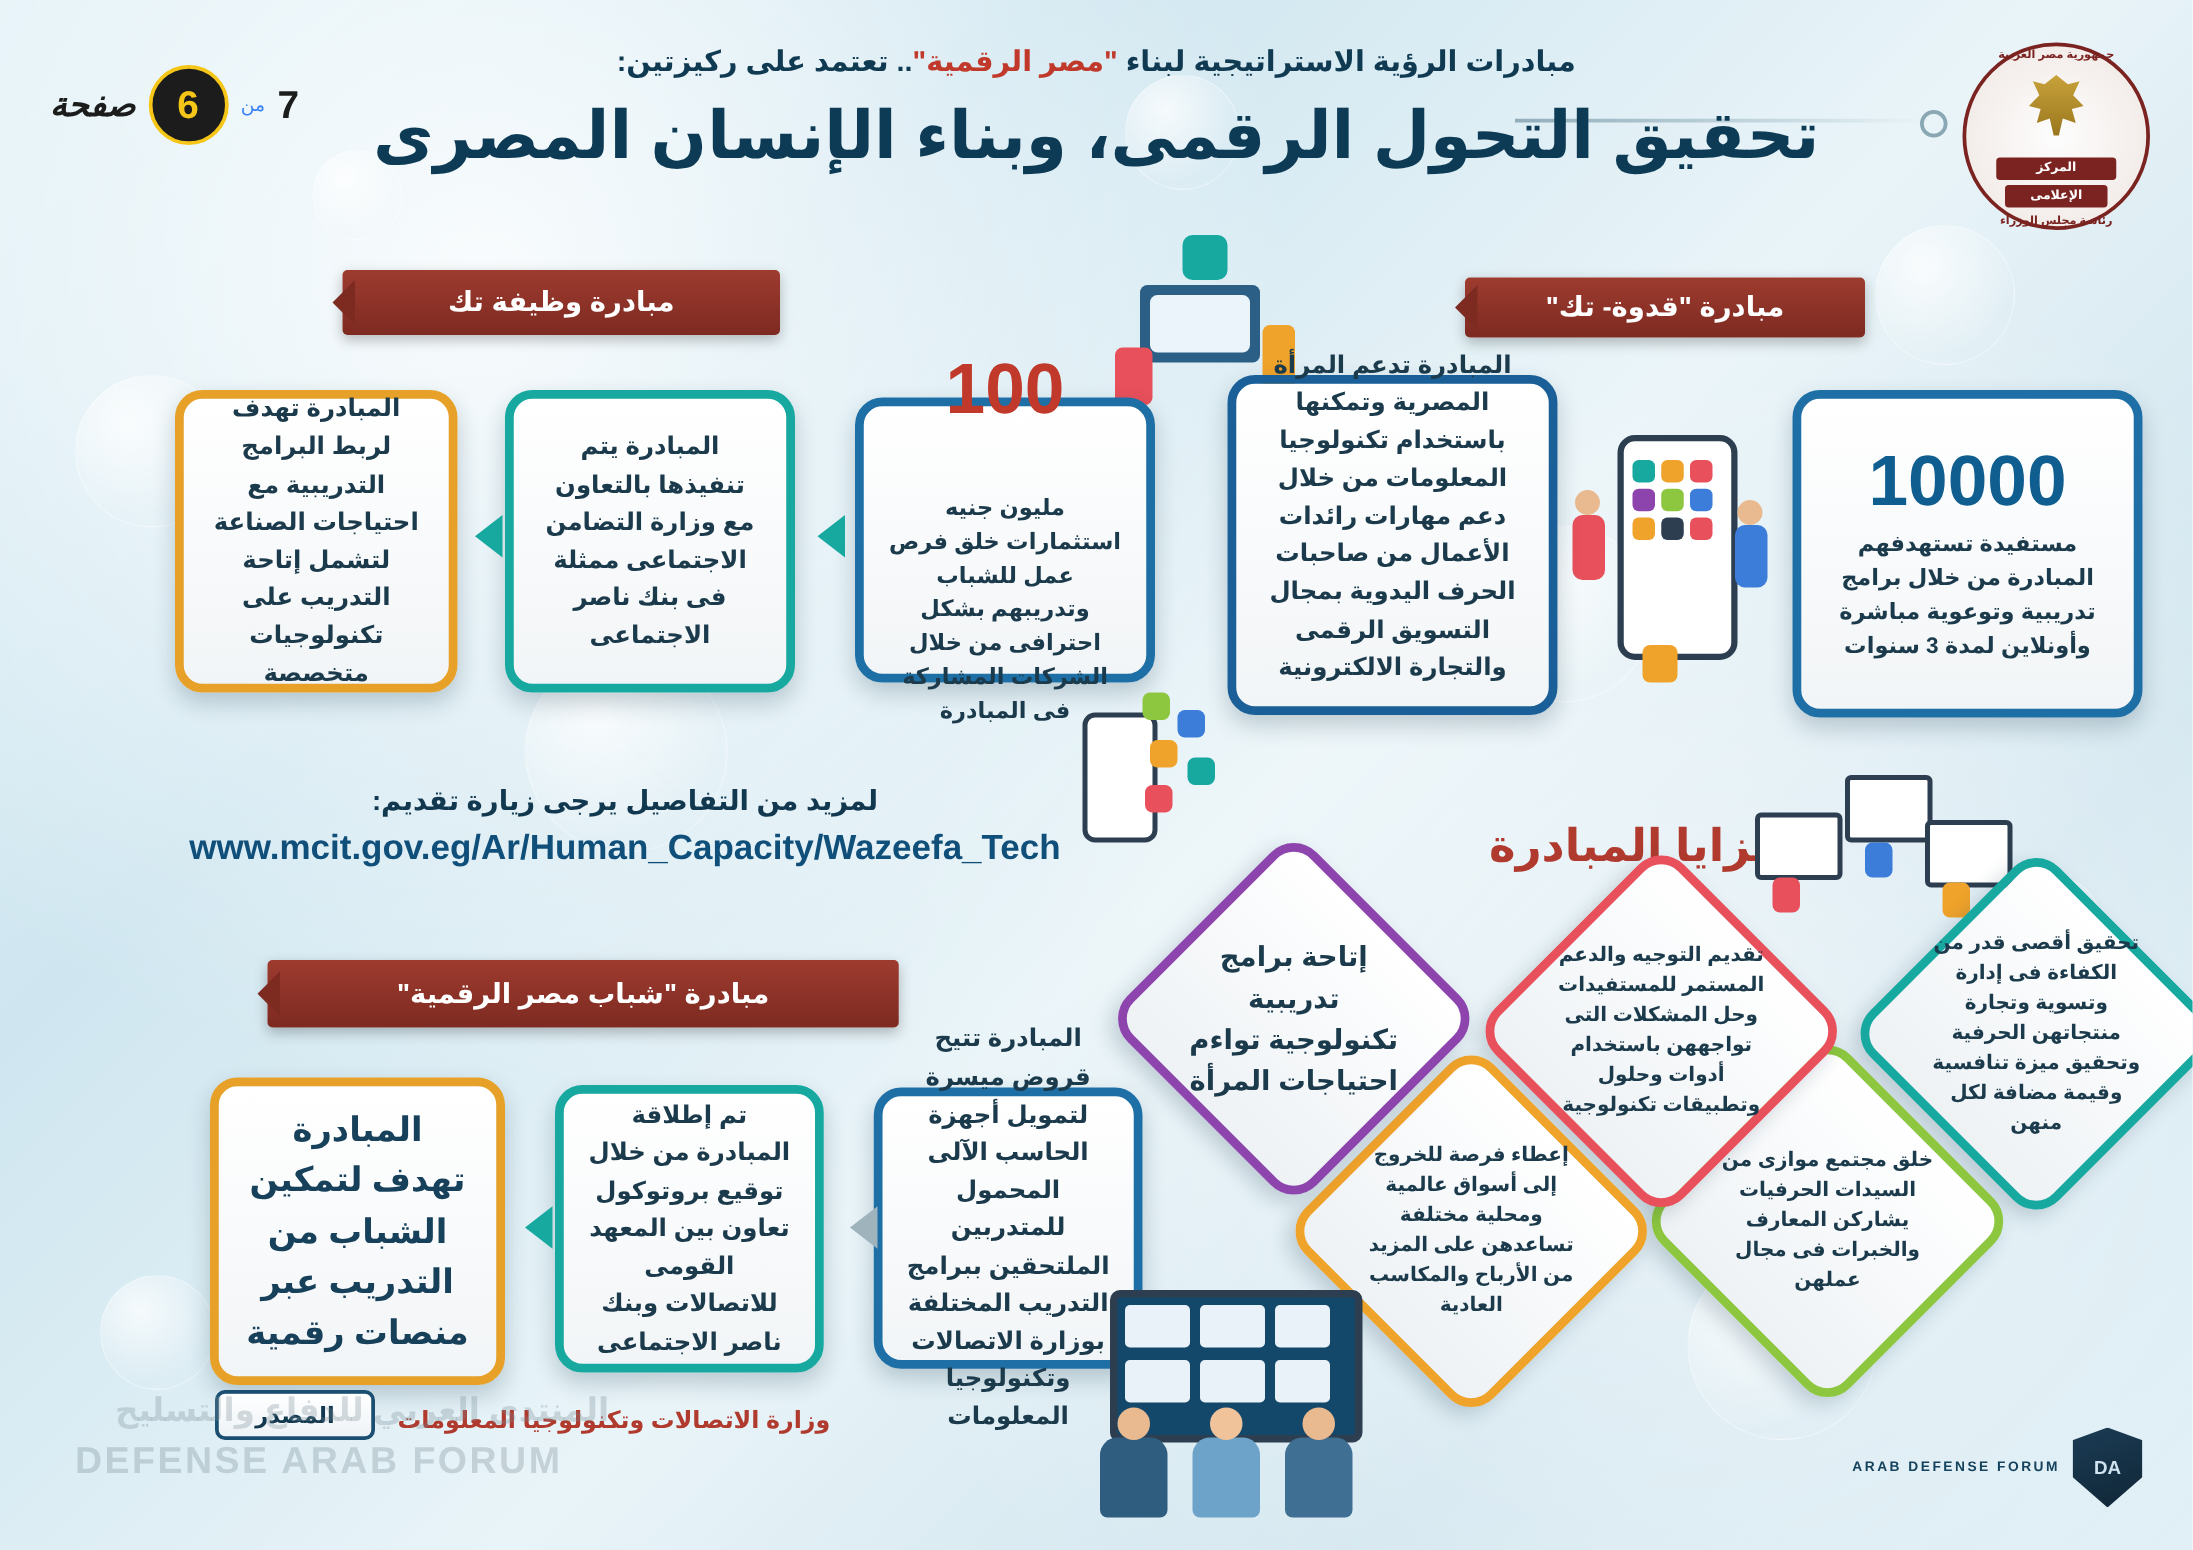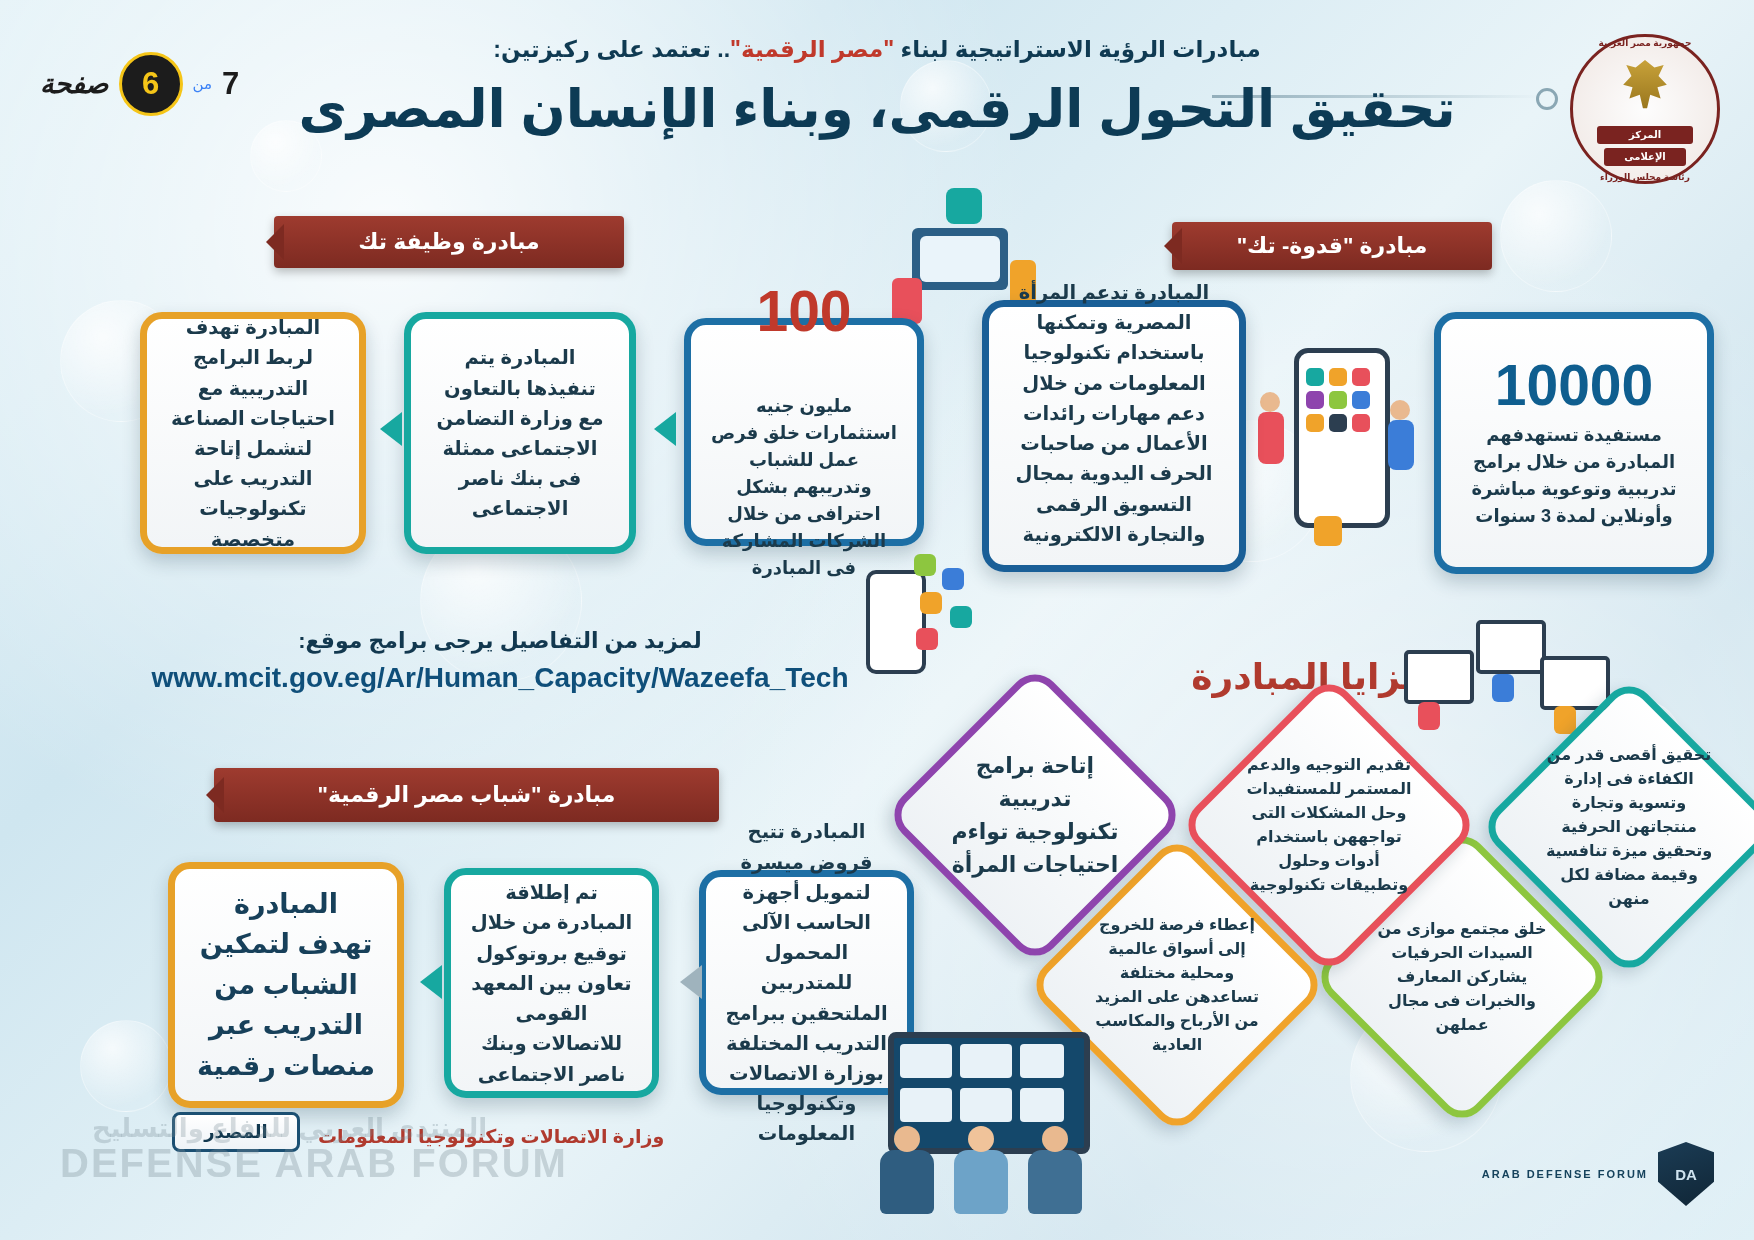--- a/index.html
+++ b/index.html
@@ -99,21 +99,21 @@
   .link-block .url{font-size:28px;font-weight:bold;color:#0f4f7a;margin-top:8px;}
 
   
   .source-btn{position:absolute;bottom:88px;left:172px;width:122px;height:34px;border:3px solid #1b4f72;border-radius:8px;
     background:linear-gradient(180deg,#fff,#eef3f7);color:#12384f;font-size:18px;font-weight:bold;display:flex;align-items:center;justify-content:center;}
   .source-txt{position:absolute;bottom:92px;left:318px;font-size:19px;font-weight:bold;color:#b03a2e;}
   .daf{position:absolute;bottom:34px;right:40px;display:flex;align-items:center;gap:10px;}
   .daf .shield{width:56px;height:64px;background:linear-gradient(160deg,#1b3c55,#102636);clip-path:polygon(50% 0,100% 16%,100% 62%,50% 100%,0 62%,0 16%);
     display:flex;align-items:center;justify-content:center;color:#cfe3ef;font-size:15px;font-weight:bold;}
   .daf .lbl{font-size:11px;font-weight:bold;color:#15425c;letter-spacing:2px;}
-  .wm{position:absolute;bottom:54px;left:60px;font-size:40px;font-weight:bold;color:rgba(120,140,150,.32);letter-spacing:2px;}
+  .wm{position:absolute;bottom:54px;left:60px;font-size:30px;font-weight:bold;color:rgba(120,140,150,.32);letter-spacing:2px;}
   .wm2{position:absolute;bottom:96px;left:92px;font-size:26px;font-weight:bold;color:rgba(120,140,150,.3);}
 
   
   .ill{position:absolute;}
   .phone-ill{top:320px;right:330px;width:170px;height:230px;}
   .phone-ill .ph{position:absolute;left:40px;top:28px;width:86px;height:170px;background:#fff;border:5px solid #2c3e50;border-radius:14px;}
   .phone-ill .grid{position:absolute;left:50px;top:48px;width:66px;display:flex;flex-wrap:wrap;gap:5px;}
   .phone-ill .grid i{width:18px;height:18px;border-radius:5px;display:block;}
   .people i{position:absolute;border-radius:4px;display:block;}
   .kiosk{top:182px;right:680px;width:190px;height:150px;}
@@ -227,21 +227,21 @@
 <div class="ill apps">
   <div class="ph2"></div>
   <i style="left:60px;top:6px;background:#8dc63f"></i>
   <i style="left:88px;top:20px;background:#3b7dd8"></i>
   <i style="left:66px;top:44px;background:#f0a32a"></i>
   <i style="left:96px;top:58px;background:#17a8a0"></i>
   <i style="left:62px;top:80px;background:#e8505b"></i>
 </div>
 
 <div class="link-block">
-  <div class="lbl">لمزيد من التفاصيل يرجى برامج موقع:</div>
+  <div class="lbl">لمزيد من التفاصيل يرجى زيارة تقديم:</div>
   <div class="url">www.mcit.gov.eg/Ar/Human_Capacity/Wazeefa_Tech</div>
 </div>
 
 <div class="merit-title">مزايا المبادرة</div>
 
 <div class="ill sideill">
   <div class="mon" style="left:0;top:40px"></div>
   <div class="mon" style="left:72px;top:10px"></div>
   <div class="mon" style="left:136px;top:46px"></div>
   <div style="position:absolute;left:14px;top:92px;width:22px;height:28px;background:#e8505b;border-radius:6px"></div>

